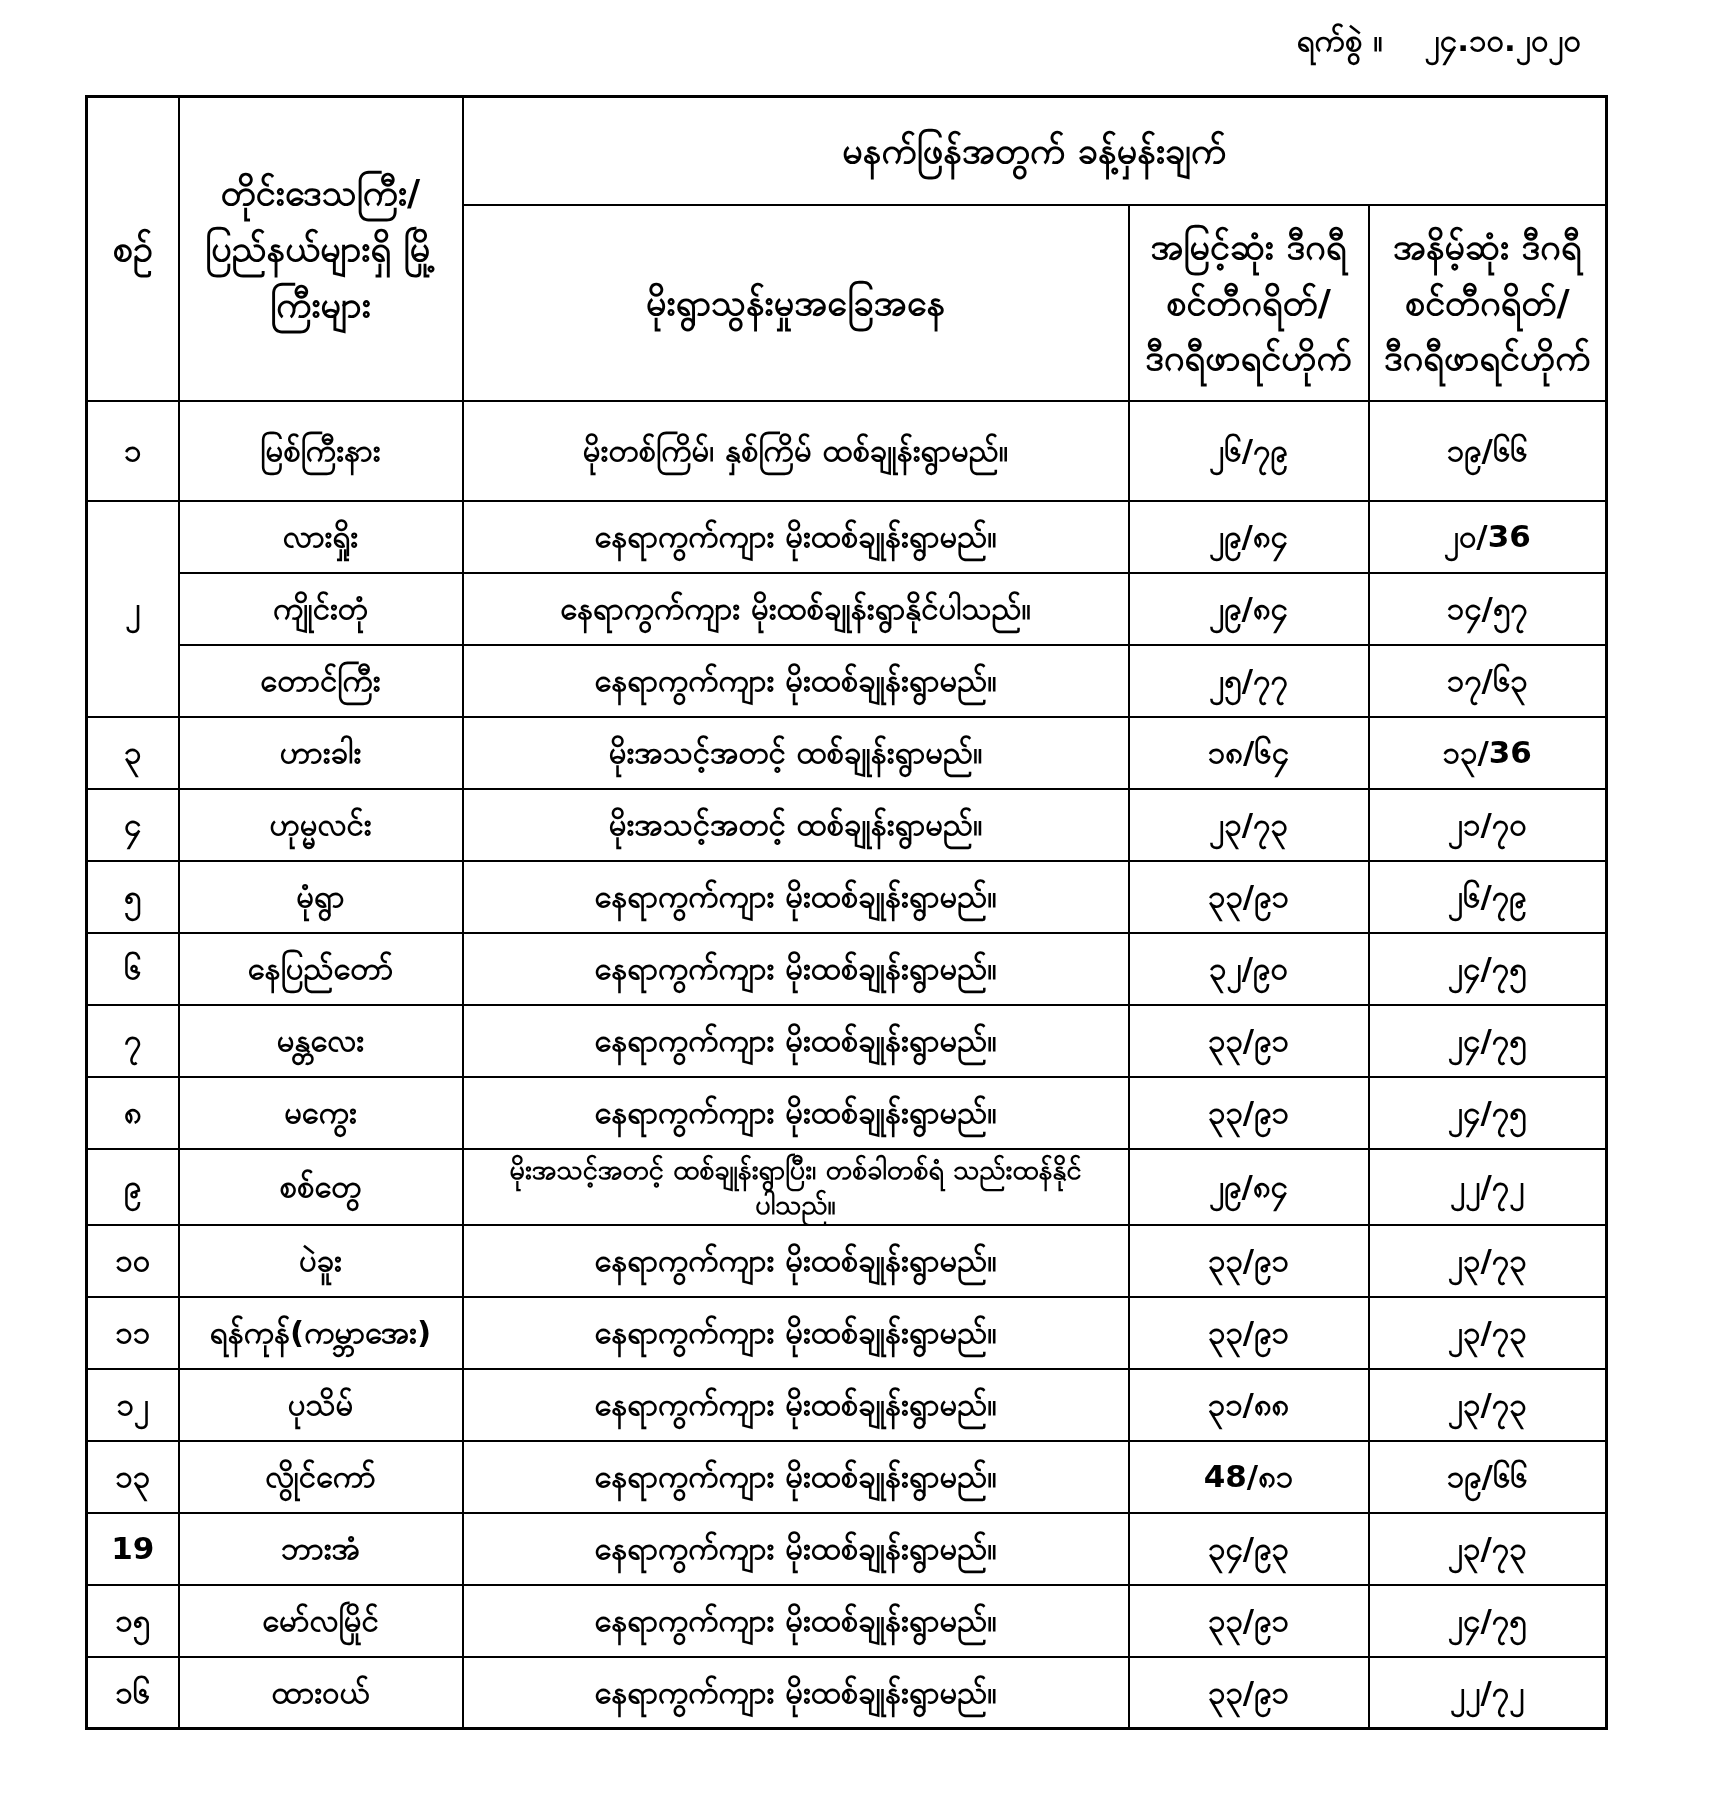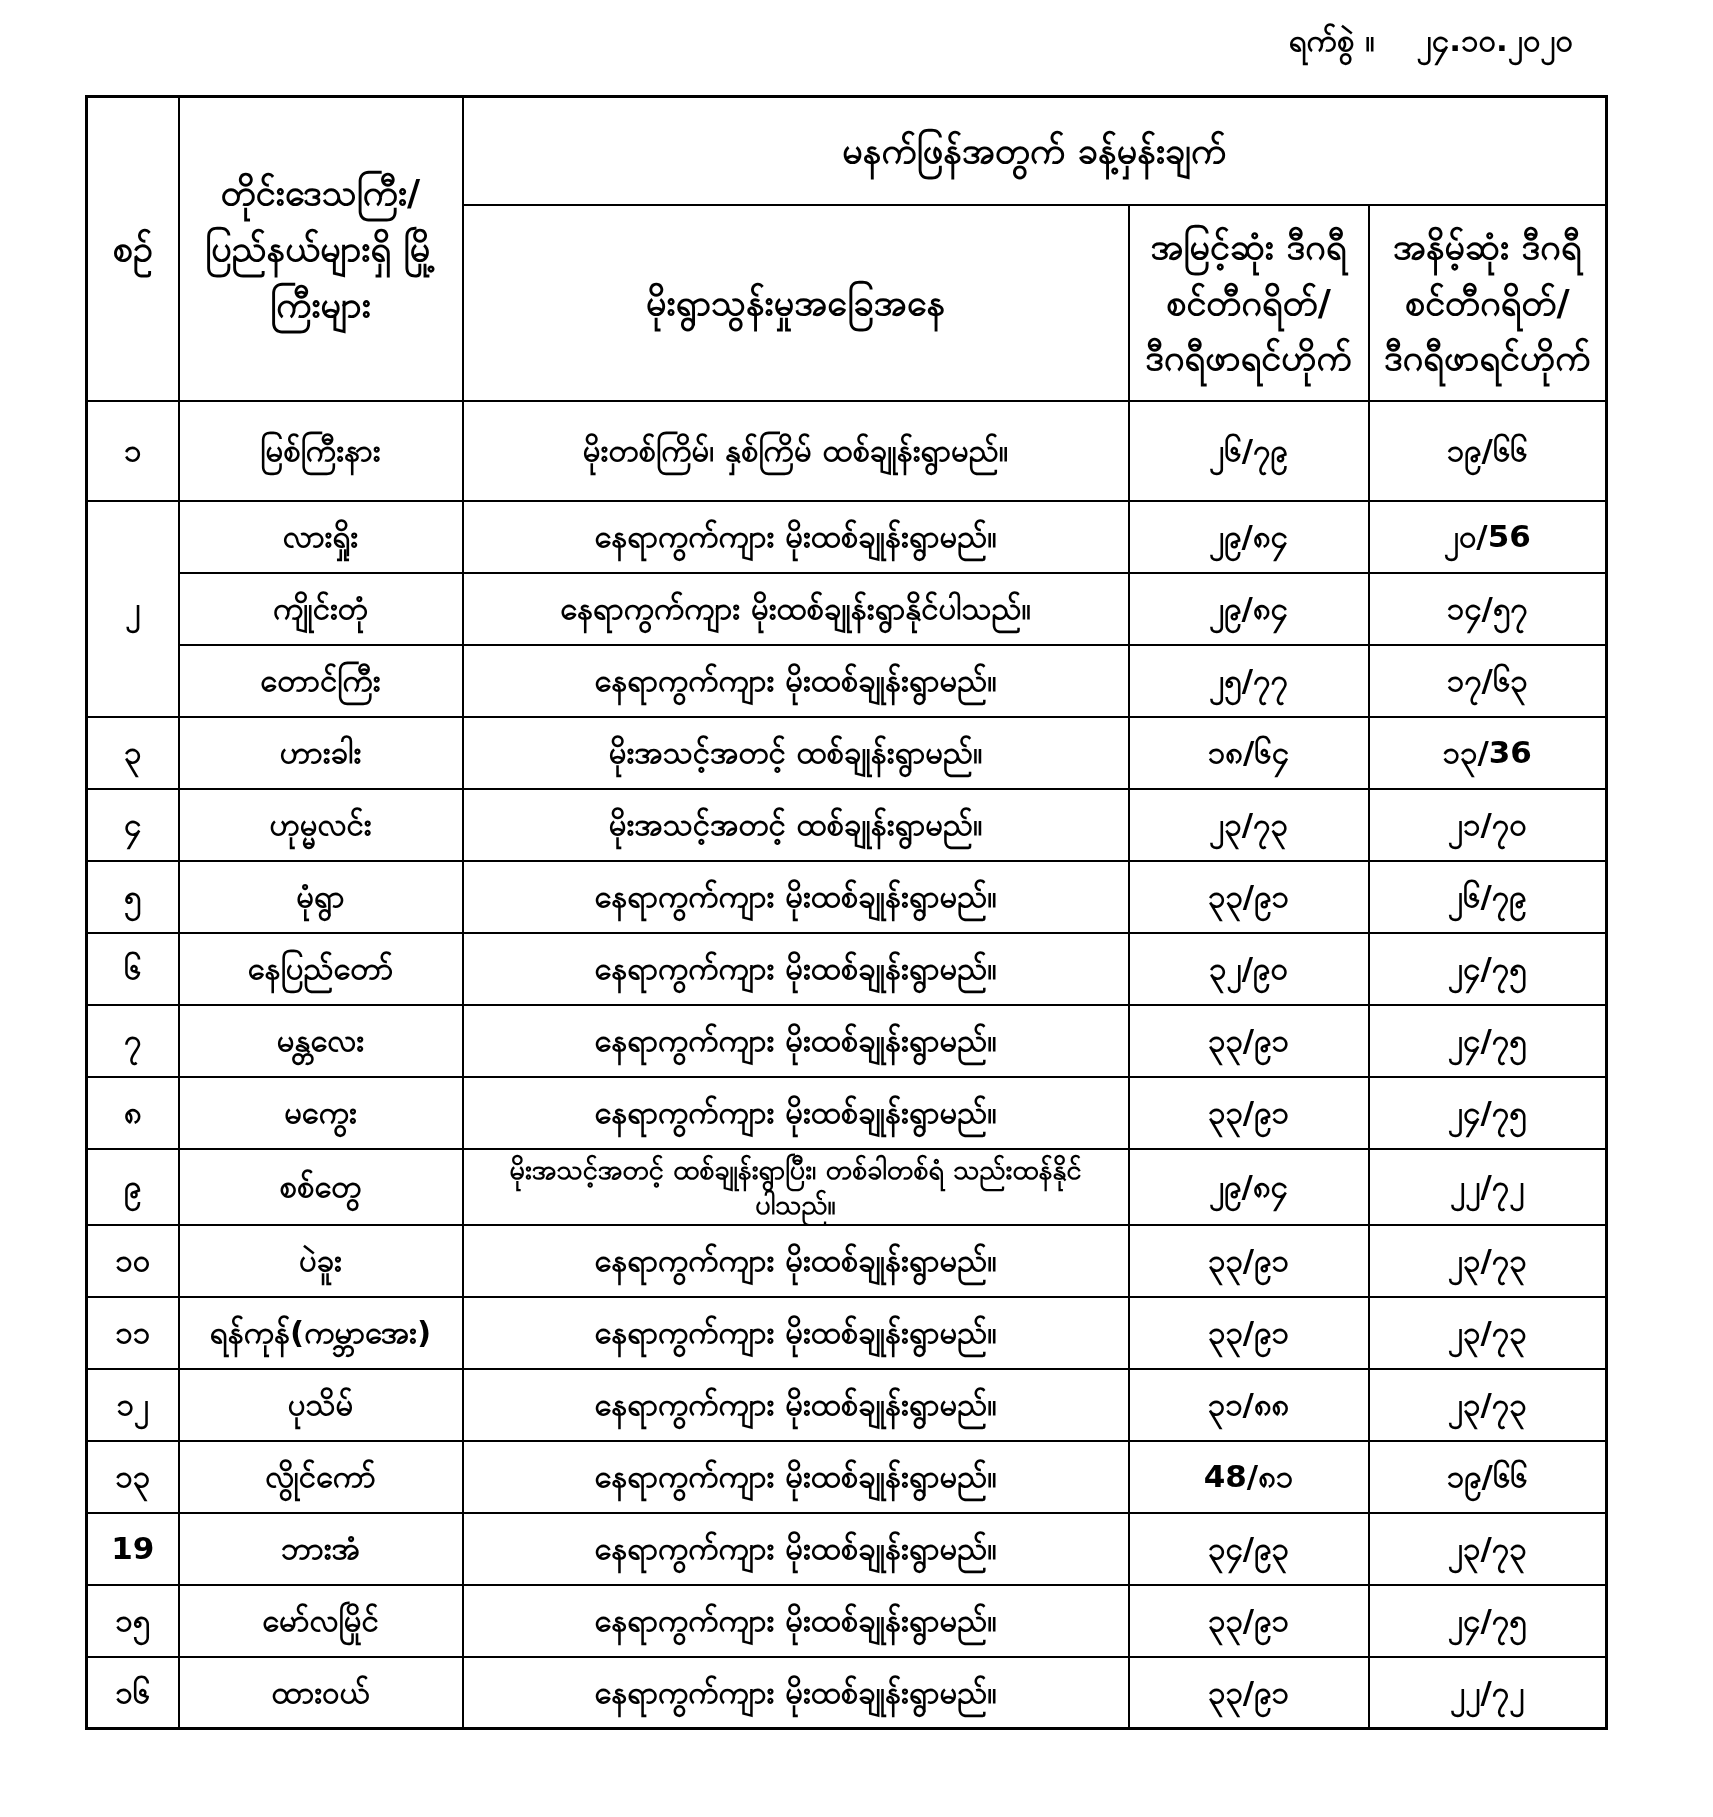--- a/index.html
+++ b/index.html
@@ -8,21 +8,21 @@
     background: #ffffff;
     width: 1713px;
     height: 1817px;
     font-family: "DejaVu Sans", sans-serif;
     color: #000;
     position: relative;
   }
   .date-line {
     position: absolute;
     top: 20px;
-    right: 140px;
+    right: 132px;
     font-size: 31px;
     font-weight: bold;
     white-space: nowrap;
   }
   .date-line .gap { display: inline-block; width: 42px; }
   table.forecast {
     position: absolute;
     left: 85px;
     top: 95px;
     width: 1520px;
@@ -84,21 +84,21 @@
         <td>မြစ်ကြီးနား</td>
         <td class="condition-cell">မိုးတစ်ကြိမ်၊ နှစ်ကြိမ် ထစ်ချုန်းရွာမည်။</td>
         <td>၂၆/၇၉</td>
         <td>၁၉/၆၆</td>
       </tr>
       <tr>
         <td rowspan="3">၂</td>
         <td>လားရှိုး</td>
         <td class="condition-cell">နေရာကွက်ကျား မိုးထစ်ချုန်းရွာမည်။</td>
         <td>၂၉/၈၄</td>
-        <td>၂၀/56</td>
+        <td>၂၀/36</td>
       </tr>
       <tr>
         <td>ကျိုင်းတုံ</td>
         <td class="condition-cell">နေရာကွက်ကျား မိုးထစ်ချုန်းရွာနိုင်ပါသည်။</td>
         <td>၂၉/၈၄</td>
         <td>၁၄/၅၇</td>
       </tr>
       <tr>
         <td>တောင်ကြီး</td>
         <td class="condition-cell">နေရာကွက်ကျား မိုးထစ်ချုန်းရွာမည်။</td>

